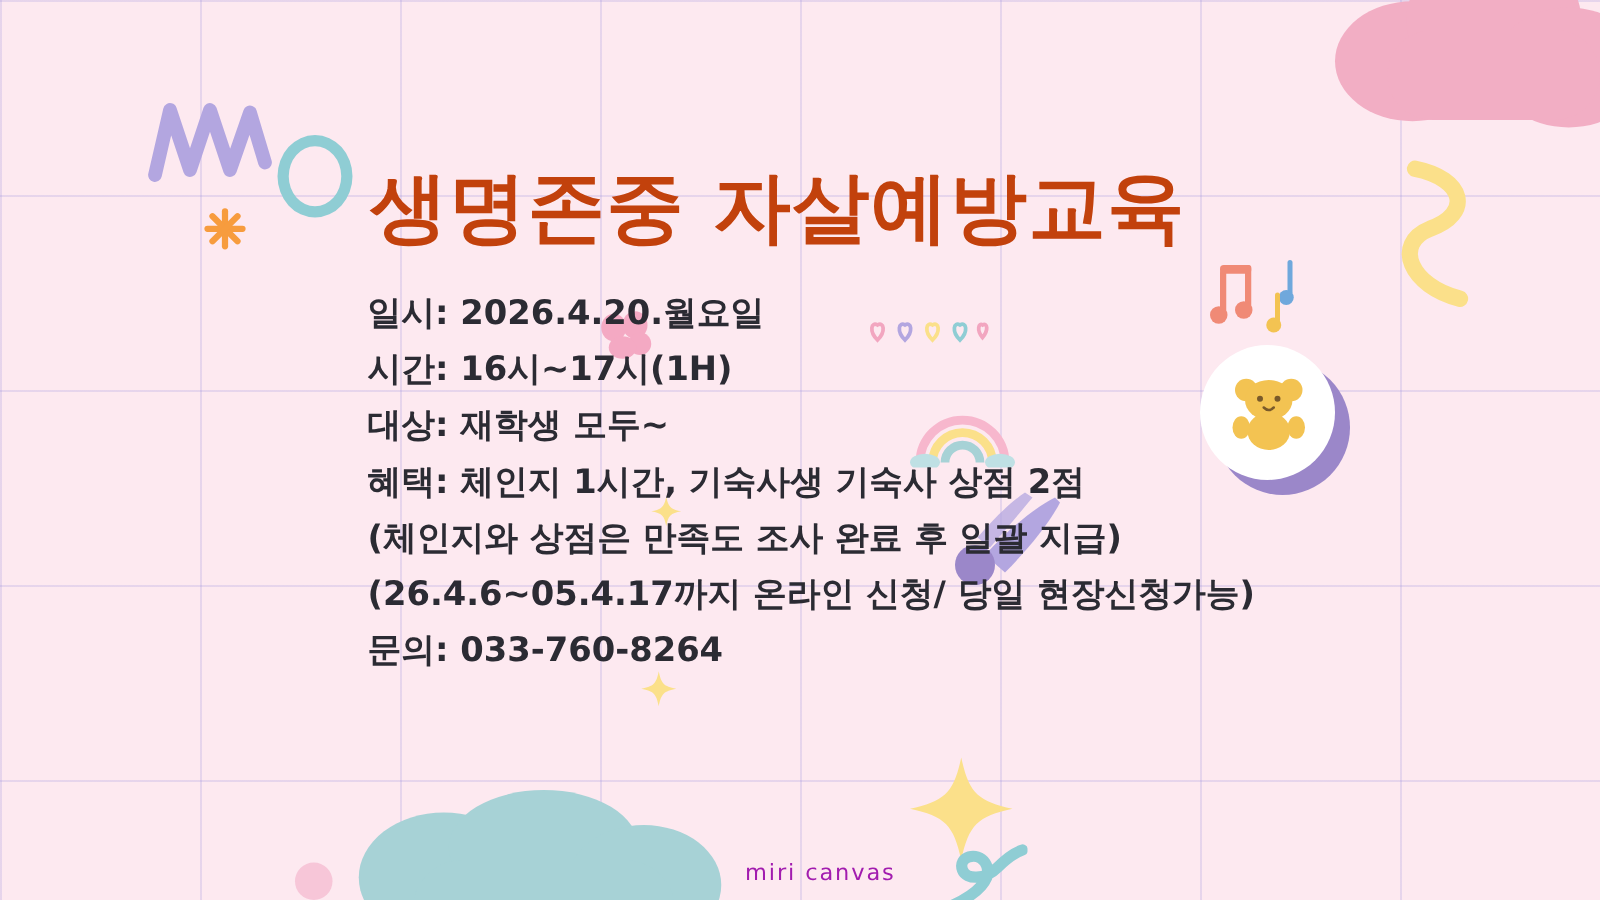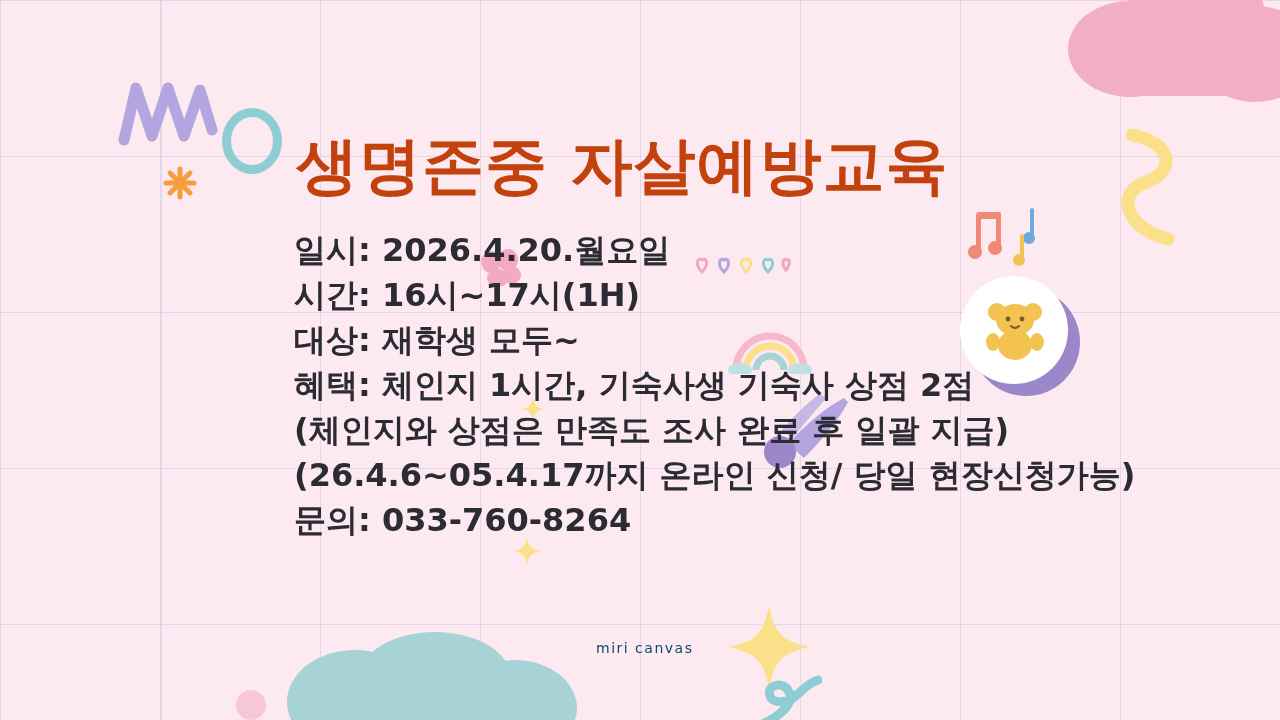--- a/index.html
+++ b/index.html
@@ -41,36 +41,36 @@
     margin-top: 32px;
   }
 
   
   .body-block {
     position: absolute;
     left: 294px;
     top: 228px;
     width: 680px;
     color: #2b2b33;
-    font-size: 32px;
+    font-size: 27px;
     line-height: 45px;
     font-family: "DejaVu Sans", sans-serif;
     font-weight: 600;
   }
   .body-block .line {
     white-space: nowrap;
   }
 
   
   .watermark {
     position: absolute;
     left: 596px;
-    top: 640px;
-    font-size: 14px;
-    color: #0c4a6e;
+    top: 688px;
+    font-size: 18px;
+    color: #a21caf;
     letter-spacing: 1.5px;
     font-family: "DejaVu Sans", sans-serif;
   }
 
   
   .deco { position: absolute; pointer-events: none; }
 
   
   .cloud-tr { right: -30px; top: -46px; width: 260px; height: 170px; }
   

